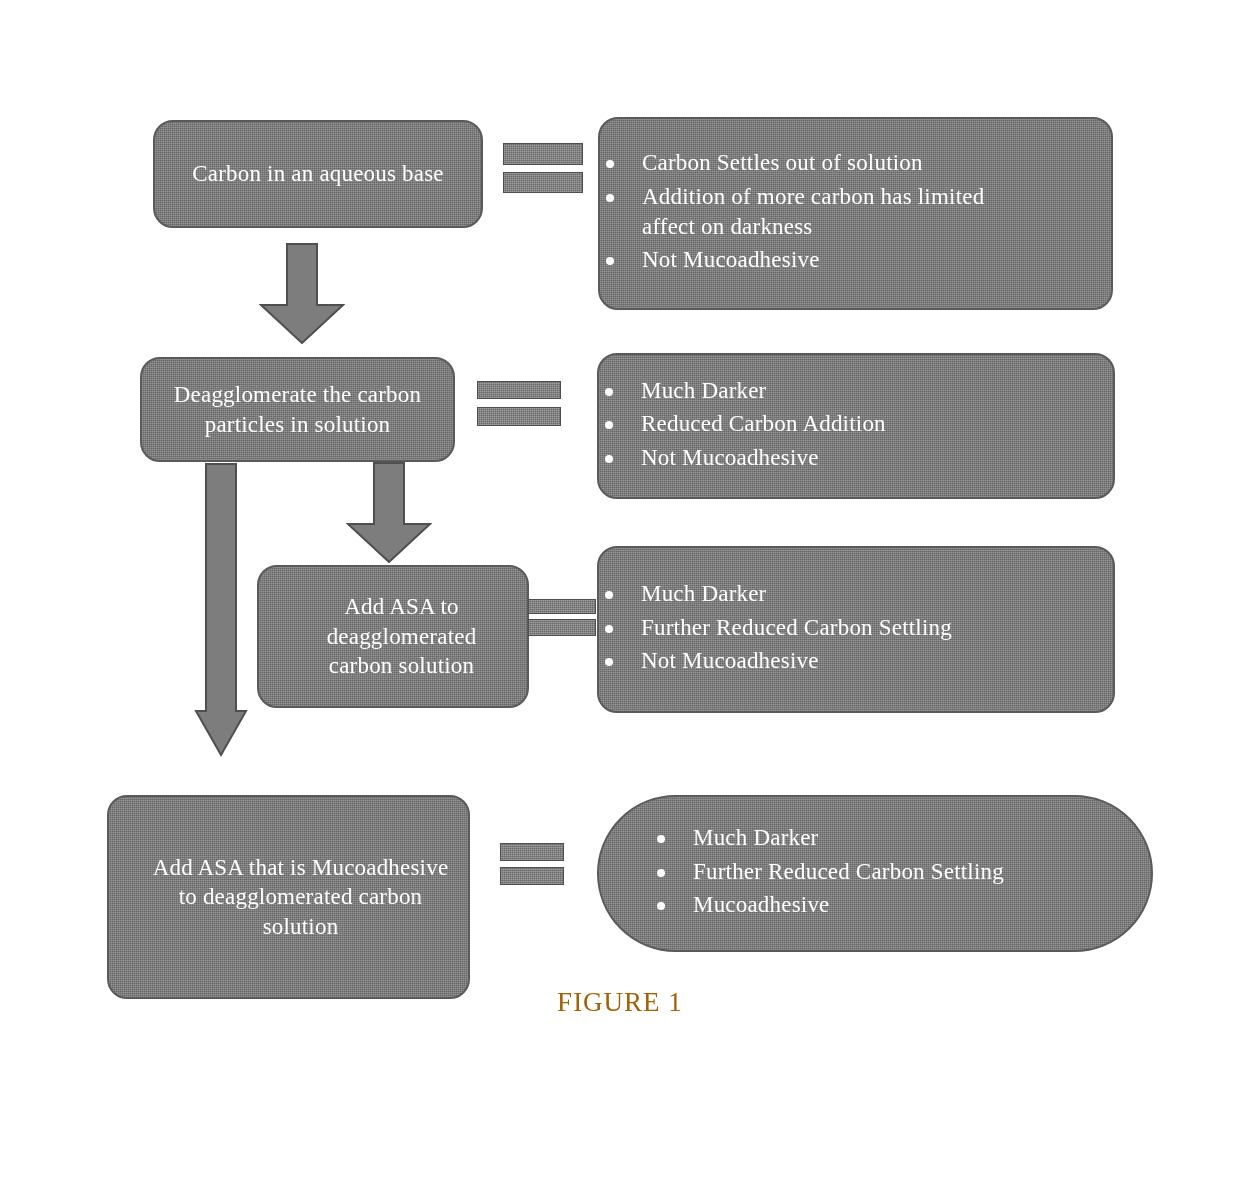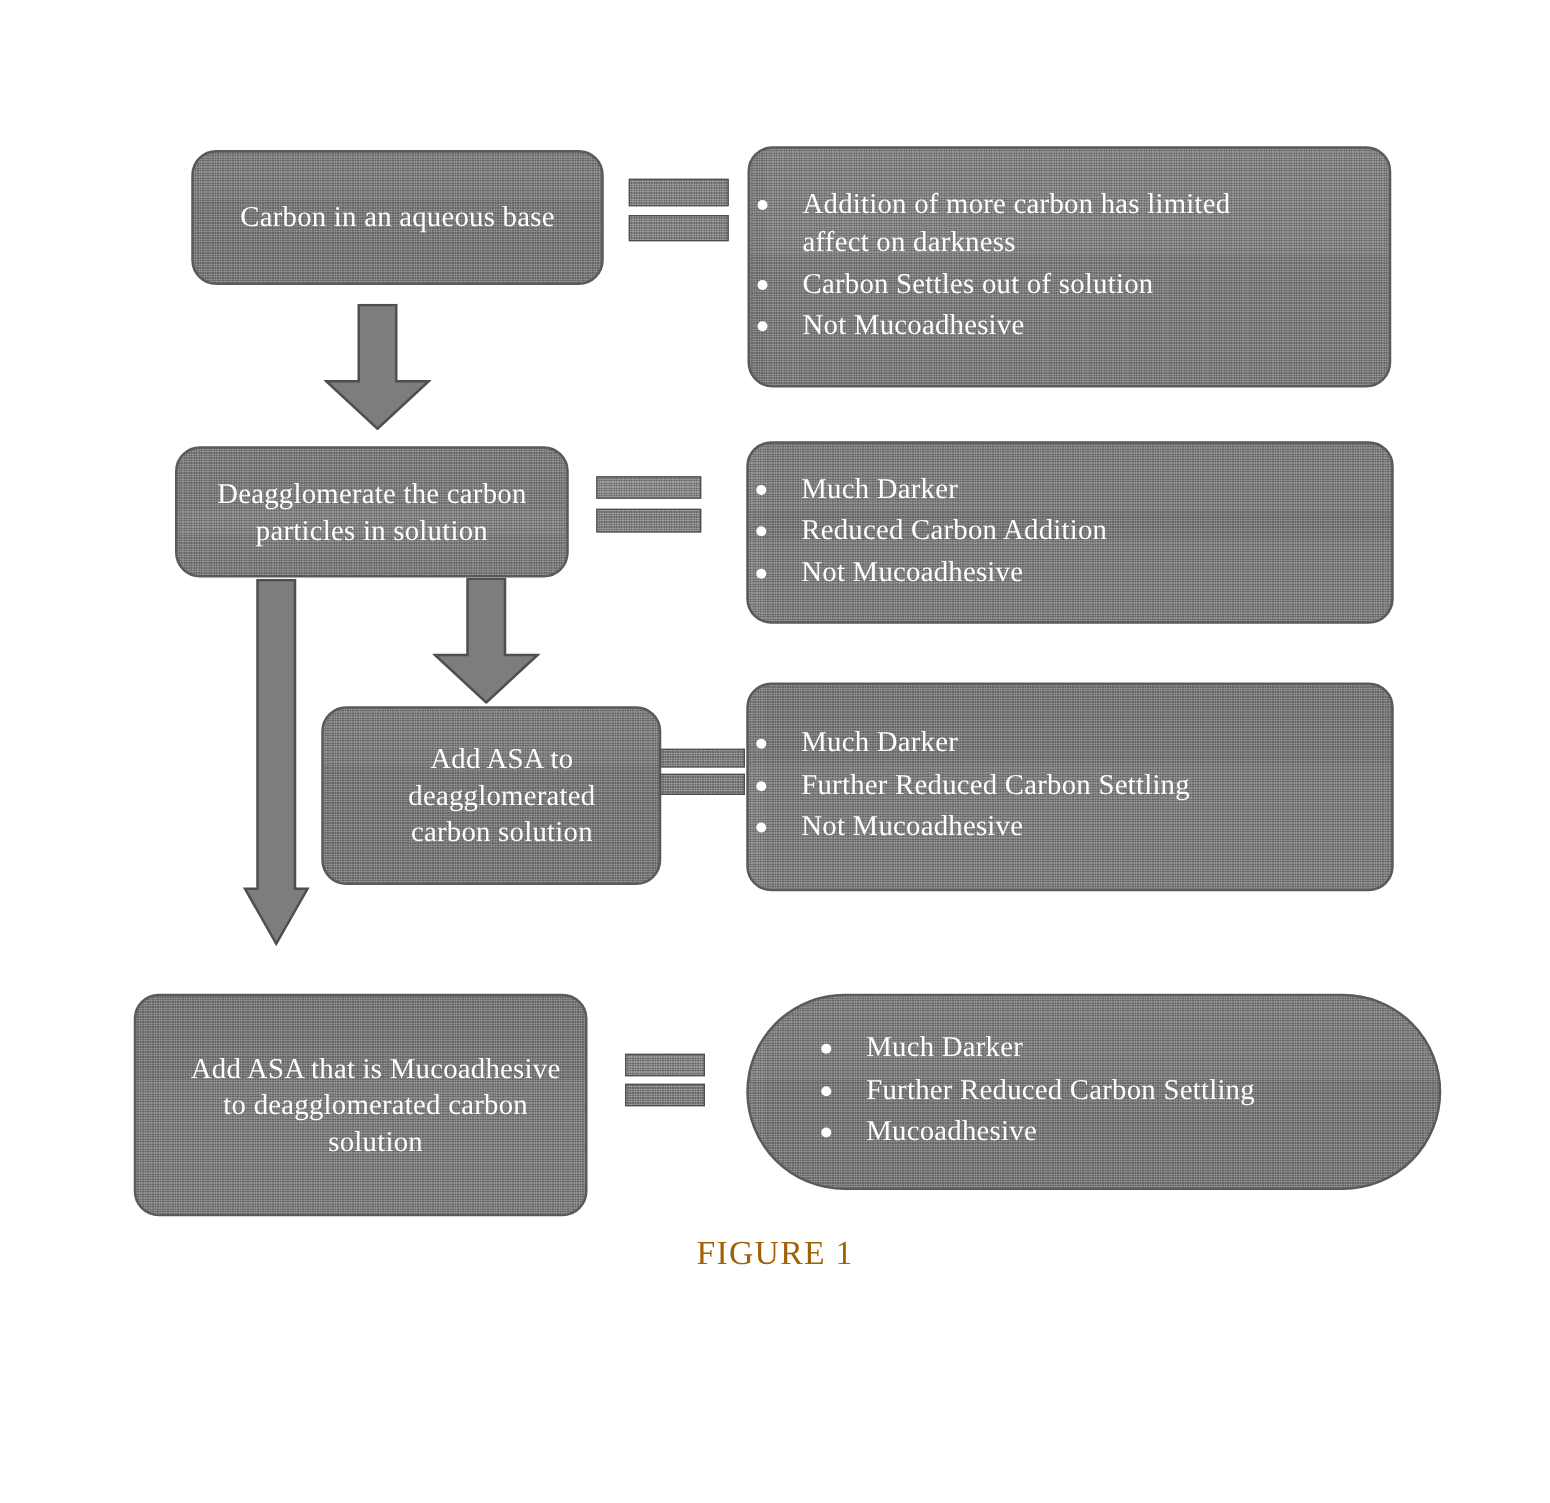--- a/index.html
+++ b/index.html
@@ -128,23 +128,23 @@
     <span class="txt">Carbon in an aqueous base</span>
   </div>
 
   <div class="equals" style="left:503px; top:143px; width:80px; height:50px;">
     <span class="bar" style="top:0px; height:22px;"></span>
     <span class="bar" style="top:29px; height:21px;"></span>
   </div>
 
   <div class="shape proc result" style="left:598px; top:117px; width:515px; height:193px;">
     <ul>
+      <li><span class="dot"></span><span>Carbon Settles out of solution</span></li>
       <li><span class="dot"></span><span style="white-space:pre-line;">Addition of more carbon has limited
 affect on darkness</span></li>
-      <li><span class="dot"></span><span>Carbon Settles out of solution</span></li>
       <li><span class="dot"></span><span>Not Mucoadhesive</span></li>
     </ul>
   </div>
 
   <div class="arrow" style="left:259px; top:243px; width:86px; height:101px;">
     <svg viewBox="0 0 86 101" preserveAspectRatio="none">
       <polygon points="28,1 58,1 58,62 84,62 43,100 2,62 28,62"></polygon>
     </svg>
   </div>
 
@@ -190,21 +190,21 @@
   </div>
 
   <div class="shape proc result" style="left:597px; top:546px; width:518px; height:167px;">
     <ul>
       <li><span class="dot"></span><span>Much Darker</span></li>
       <li><span class="dot"></span><span>Further Reduced Carbon Settling</span></li>
       <li><span class="dot"></span><span>Not Mucoadhesive</span></li>
     </ul>
   </div>
 
-  <div class="shape proc" style="left:107px; top:795px; width:363px; height:178px;padding-left:24px;">
+  <div class="shape proc" style="left:107px; top:795px; width:363px; height:204px;padding-left:24px;">
     <span class="txt">Add ASA that is Mucoadhesive
 to deagglomerated carbon
 solution</span>
   </div>
 
   <div class="equals" style="left:500px; top:843px; width:64px; height:42px;">
     <span class="bar" style="top:0px; height:18px;"></span>
     <span class="bar" style="top:24px; height:18px;"></span>
   </div>
 

